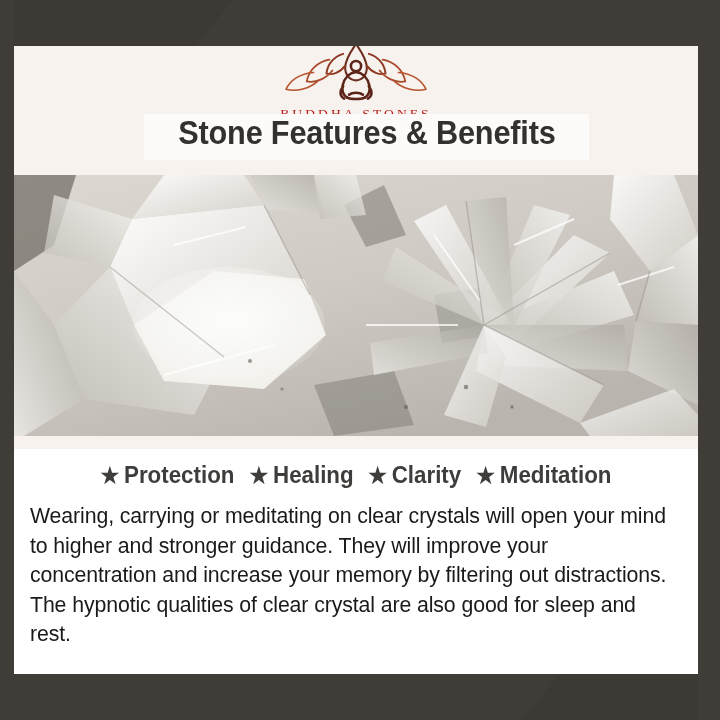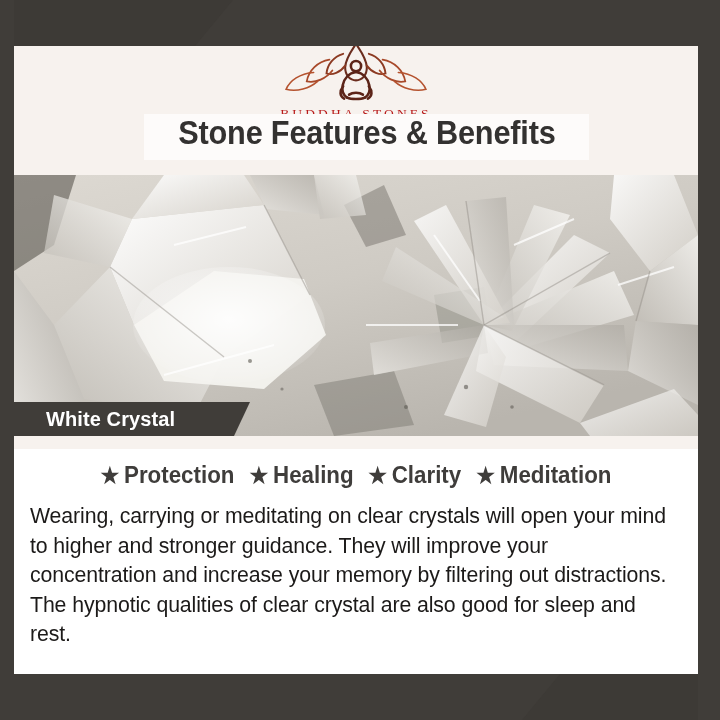--- a/index.html
+++ b/index.html
@@ -268,23 +268,20 @@
           <path d="M636 96 L622 146"></path>
         </g>
 
         <circle cx="236" cy="186" r="2" fill="#5a564f" opacity="0.6"></circle>
         <circle cx="268" cy="214" r="1.6" fill="#5a564f" opacity="0.5"></circle>
         <circle cx="452" cy="212" r="2.2" fill="#4f4b45" opacity="0.55"></circle>
         <circle cx="498" cy="232" r="1.8" fill="#4f4b45" opacity="0.5"></circle>
         <circle cx="392" cy="232" r="2" fill="#4f4b45" opacity="0.5"></circle>
       </svg>
 
-      <div class="caption">
-        <span class="caption-text">White Crystal</span>
-      </div>
     </div>
 
     <div class="content">
       <div class="cream-strip"></div>
 
       <div class="benefits">
         <span class="benefit">
           <span class="star">★</span>
           <span>Protection</span>
         </span>

